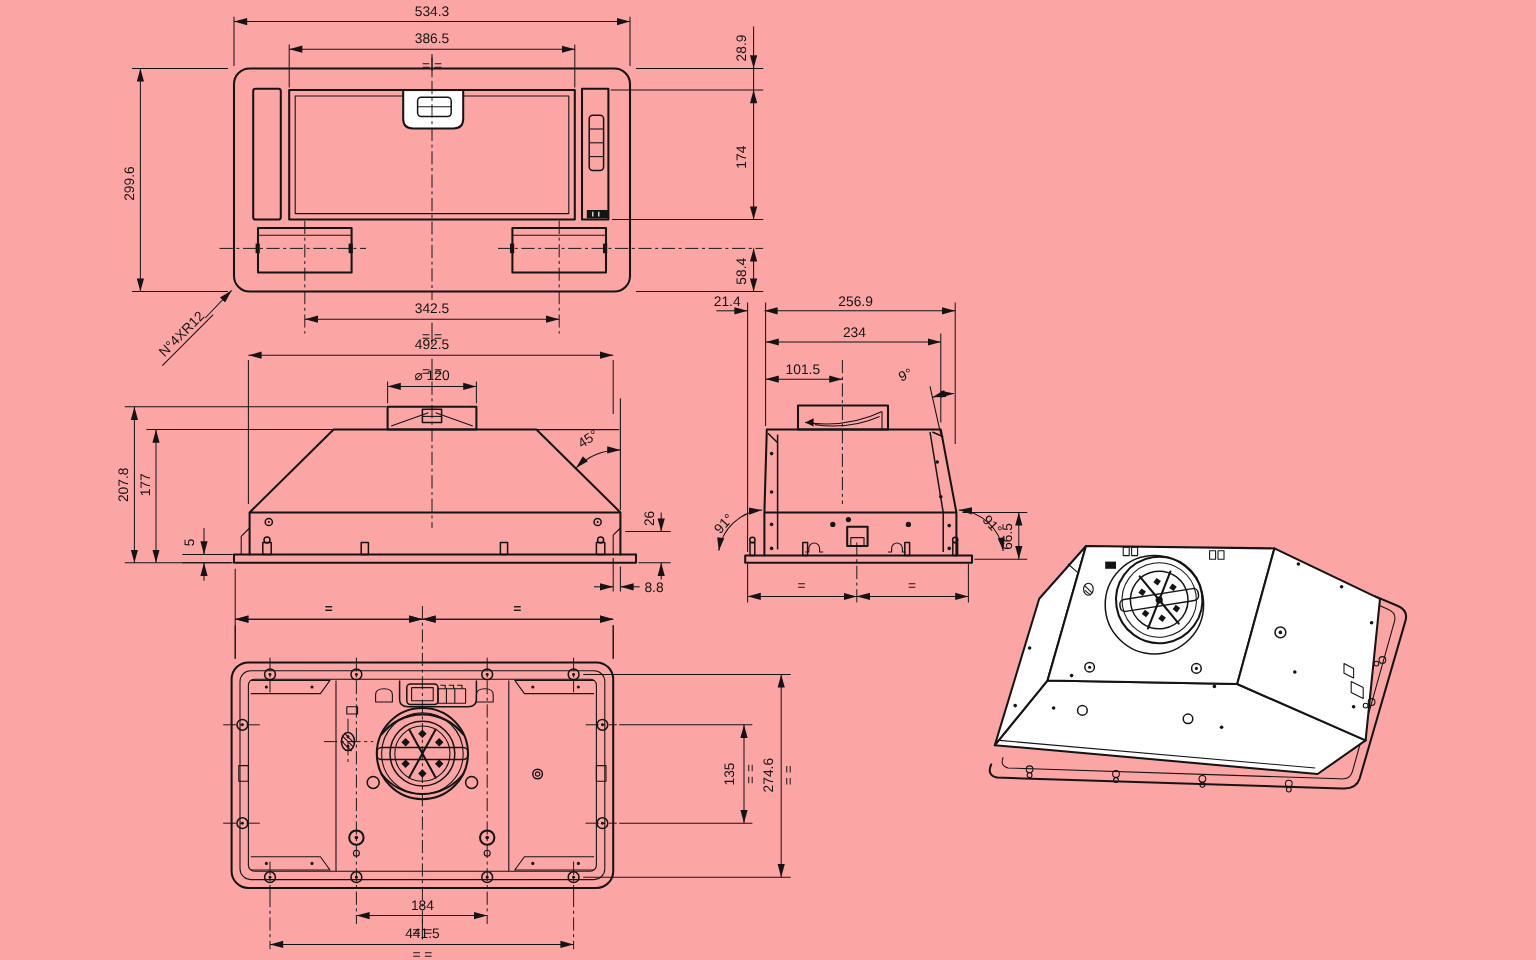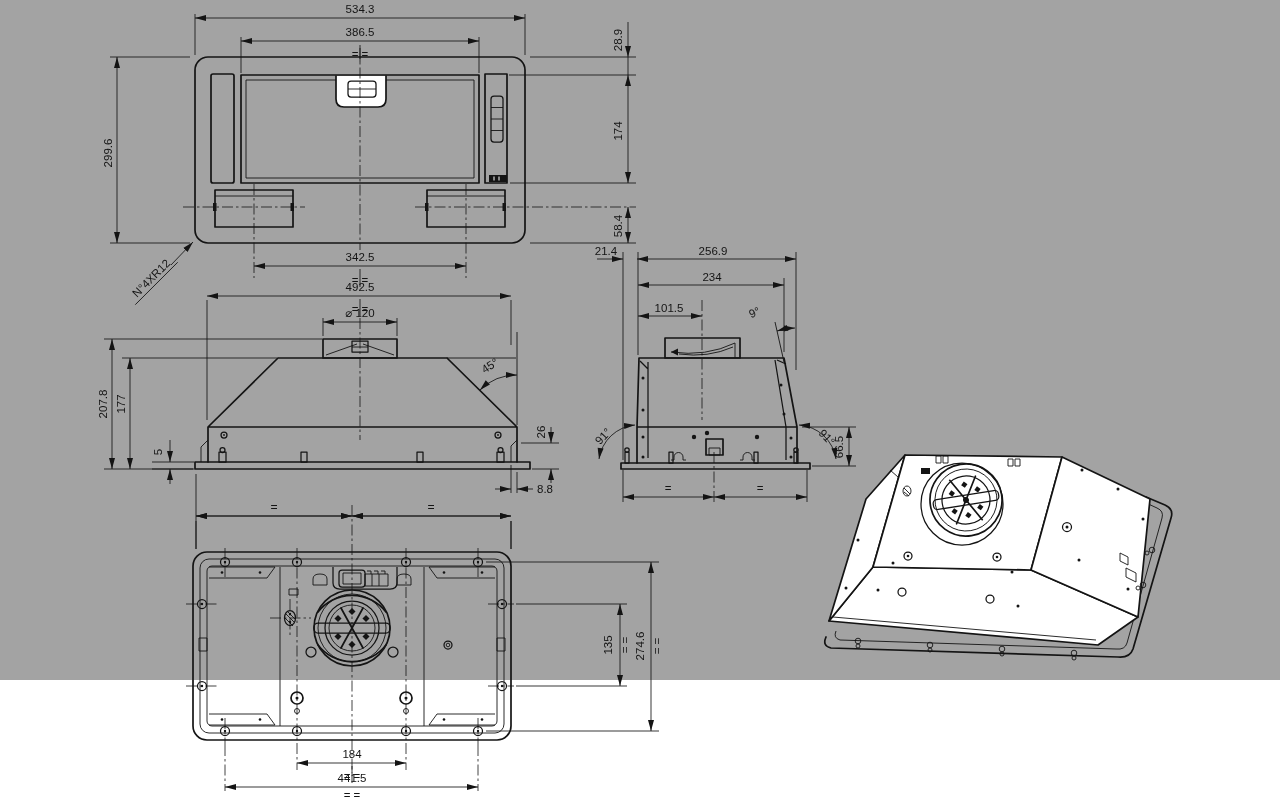--- a/index.html
+++ b/index.html
@@ -1,16 +1,16 @@
 <!DOCTYPE html>
 <html><head>
 <meta charset="utf-8">
 <style>
   html,body{margin:0;padding:0;background:#fff;width:1280px;height:800px;overflow:hidden}
-  .stage{position:relative;width:1280px;height:680px;background:#a3a3a3}
+  .stage{position:relative;width:1280px;height:800px;background:#fca5a5}
   svg{display:block}
   .o{stroke:#141414;fill:none;stroke-width:1.7;stroke-linejoin:round;stroke-linecap:round}
   .m{stroke:#141414;fill:none;stroke-width:1.25;stroke-linejoin:round}
   .t{stroke:#141414;fill:none;stroke-width:0.9;stroke-linejoin:round}
   .d{stroke:#141414;fill:none;stroke-width:0.85}
   .c{stroke:#141414;fill:none;stroke-width:0.8;stroke-dasharray:11 3 2.5 3}
   .w{fill:#fff}
   .dk{fill:#141414;stroke:none}
   text.lb{font:11.5px "Liberation Sans","DejaVu Sans",sans-serif;fill:#141414;text-anchor:middle}
 </style>

